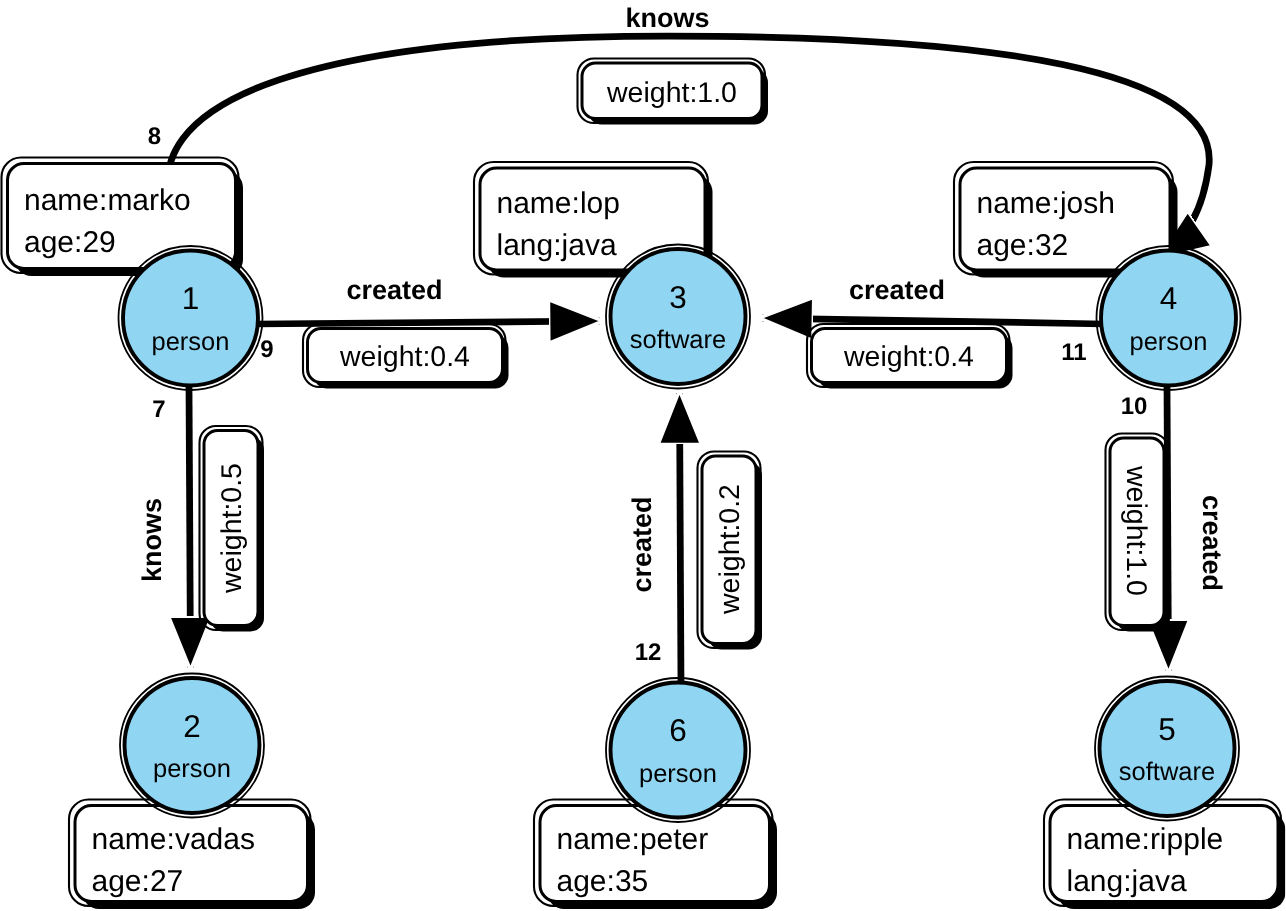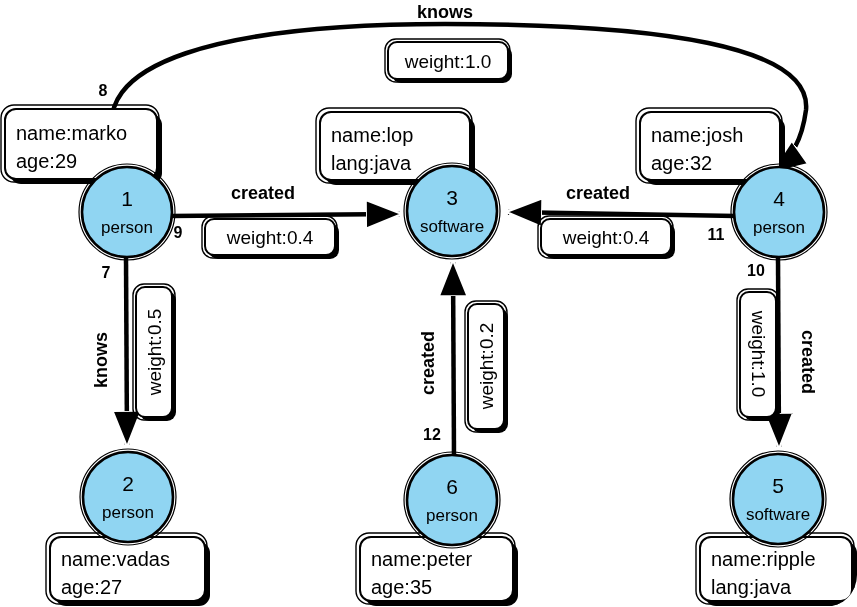--- a/index.html
+++ b/index.html
@@ -7,21 +7,20 @@
     padding: 0;
     background: #ffffff;
   }
   #canvas {
     position: relative;
     width: 857px;
     height: 607px;
     background: #ffffff;
     overflow: hidden;
     font-family: "Liberation Sans", sans-serif;
-    border-radius: 32px;
   }
   svg.graph-layer {
     position: absolute;
     left: 0;
     top: 0;
     width: 857px;
     height: 607px;
   }
   .node-label-id {
     font-size: 21px;

